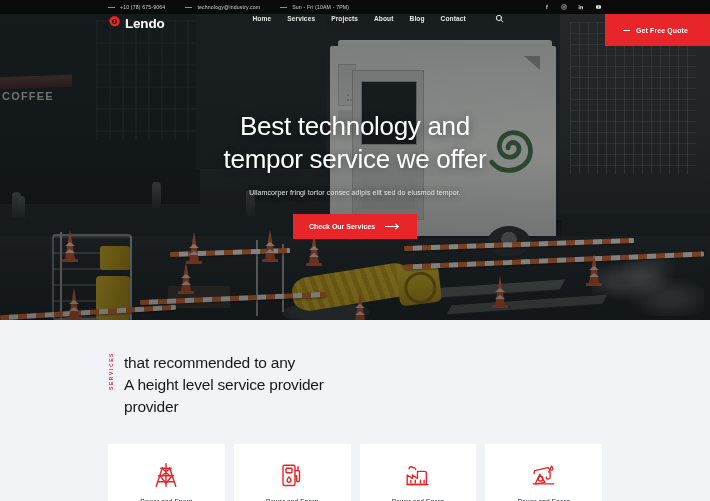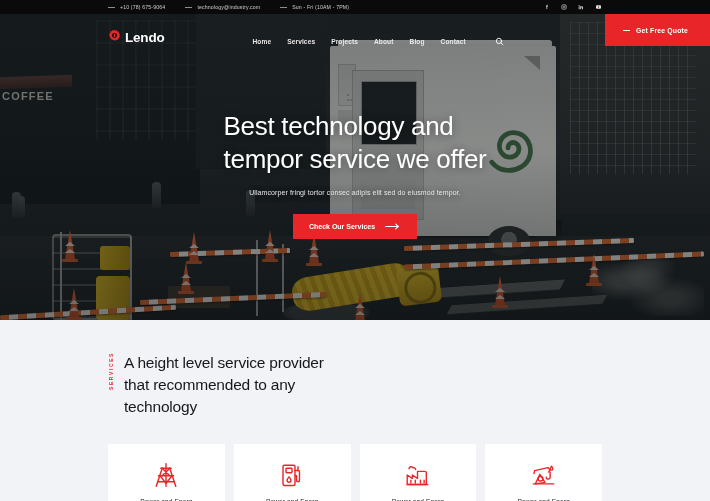--- a/index.html
+++ b/index.html
@@ -236,21 +236,21 @@
 
   .hero-tint {
     position:absolute; inset:0;
     background:
       linear-gradient(180deg, rgba(16,20,22,.52) 0%, rgba(16,20,22,.40) 45%, rgba(14,18,20,.55) 100%);
   }
 
   
   .nav {
     position:absolute; left:0; right:0; top:0; height:32px;
-    display:flex; align-items:flex-end; padding:0 0 0 108px;
+    display:flex; align-items:flex-start; padding:0 0 0 108px;
     z-index:30;
   }
   .brand { display:flex; align-items:center; gap:4px; }
   .brand-name { color:#fff; font-size:13.5px; font-weight:700; letter-spacing:-.2px; }
   .nav-menu { display:flex; align-items:center; gap:16px; margin-left:88px; }
   .nav-link {
     color:#e8e8e8; font-size:6.6px; font-weight:600; letter-spacing:.1px;
     white-space:nowrap; cursor:pointer;
   }
   .nav-search { margin-left:13px; cursor:pointer; display:flex; align-items:center; }
@@ -263,21 +263,21 @@
   }
   .quote-dash { display:inline-block; width:7px; height:1px; background:#fff; }
 
   
   .hero-content {
     position:absolute; left:0; right:0; top:96px;
     display:flex; flex-direction:column; align-items:center; z-index:20;
   }
   .hero-h1 {
     color:#fff; font-size:26px; font-weight:400; line-height:1.26;
-    letter-spacing:-.3px;
+    text-align:center; letter-spacing:-.3px;
     text-shadow:0 1px 10px rgba(0,0,0,.45);
   }
   .hero-sub {
     margin-top:13px; color:#e6e6e6; font-size:7px; font-weight:400;
     letter-spacing:.1px; text-shadow:0 1px 6px rgba(0,0,0,.5);
   }
   .hero-btn {
     margin-top:18px; background:#e8262a; color:#fff;
     height:25px; display:flex; align-items:center; gap:10px;
     padding:0 16px; font-size:7px; font-weight:700; cursor:pointer;
@@ -530,23 +530,23 @@
       </span>
     </div>
   </div>
 </div>
 
 <div class="services">
 
   <div class="svc-head">
     <div class="svc-vert">SERVICES</div>
     <div class="svc-title">
+      <div>that recommended to any</div>
       <div>A height level service provider</div>
-      <div>that recommended to any</div>
-      <div>technology</div>
+      <div>provider</div>
     </div>
   </div>
 
   <div class="svc-cards">
 
     <div class="svc-card">
       <div class="svc-ico">
         <svg width="24" height="26" viewBox="0 0 32 34" fill="none" stroke="#e8262a" stroke-width="1.9" stroke-linecap="round" stroke-linejoin="round">
           <path d="M16 2v30"></path>
             <path d="M9 8h14"></path>

